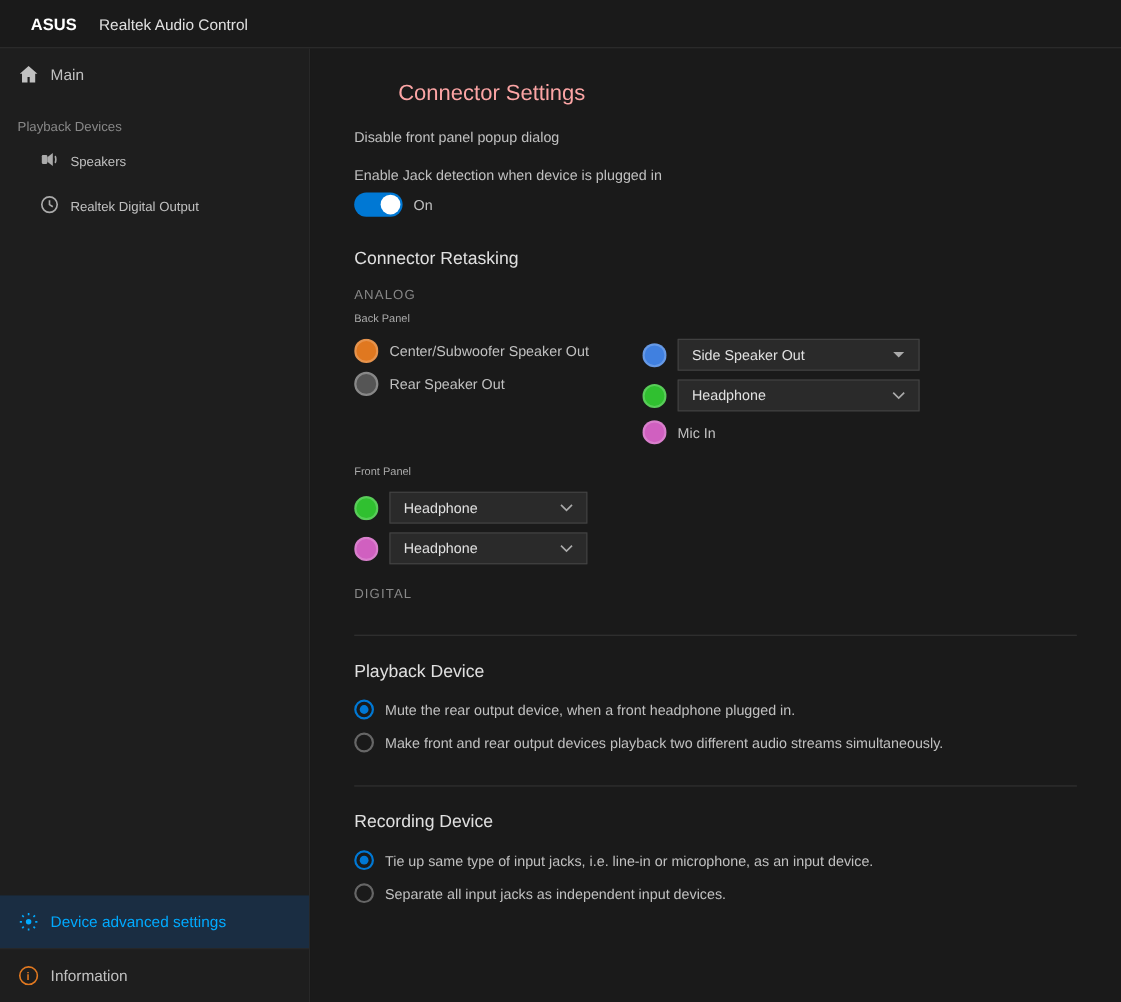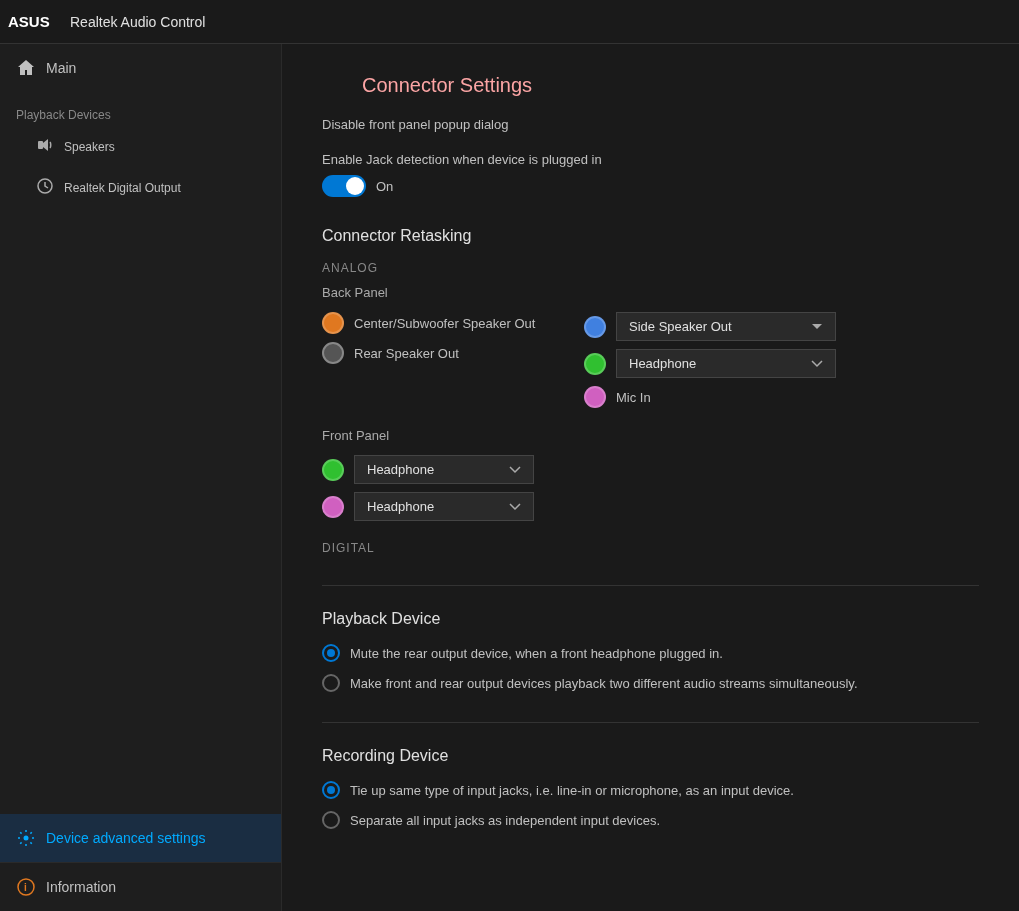--- a/index.html
+++ b/index.html
@@ -12,21 +12,21 @@
       overflow: hidden;
       display: flex;
       flex-direction: column;
     }
 
     
     .title-bar {
       background: #1a1a1a;
       display: flex;
       align-items: center;
-      padding: 0 8px;
+      padding: 0 28px;
       height: 44px;
       border-bottom: 1px solid #333;
       flex-shrink: 0;
     }
     .asus-logo {
       display: flex;
       align-items: center;
       margin-right: 12px;
     }
     .asus-logo svg {
@@ -171,21 +171,21 @@
     .toggle-label {
       font-size: 13px;
       color: #c0c0c0;
     }
 
     
     .retask-section {
       margin-top: 30px;
     }
     .back-panel-label {
-      font-size: 13px;
+      font-size: 10px;
       color: #aaa;
       margin-bottom: 12px;
     }
     .connector-row {
       display: flex;
       align-items: center;
       gap: 10px;
     }
     .connector-dot {
       width: 22px;

